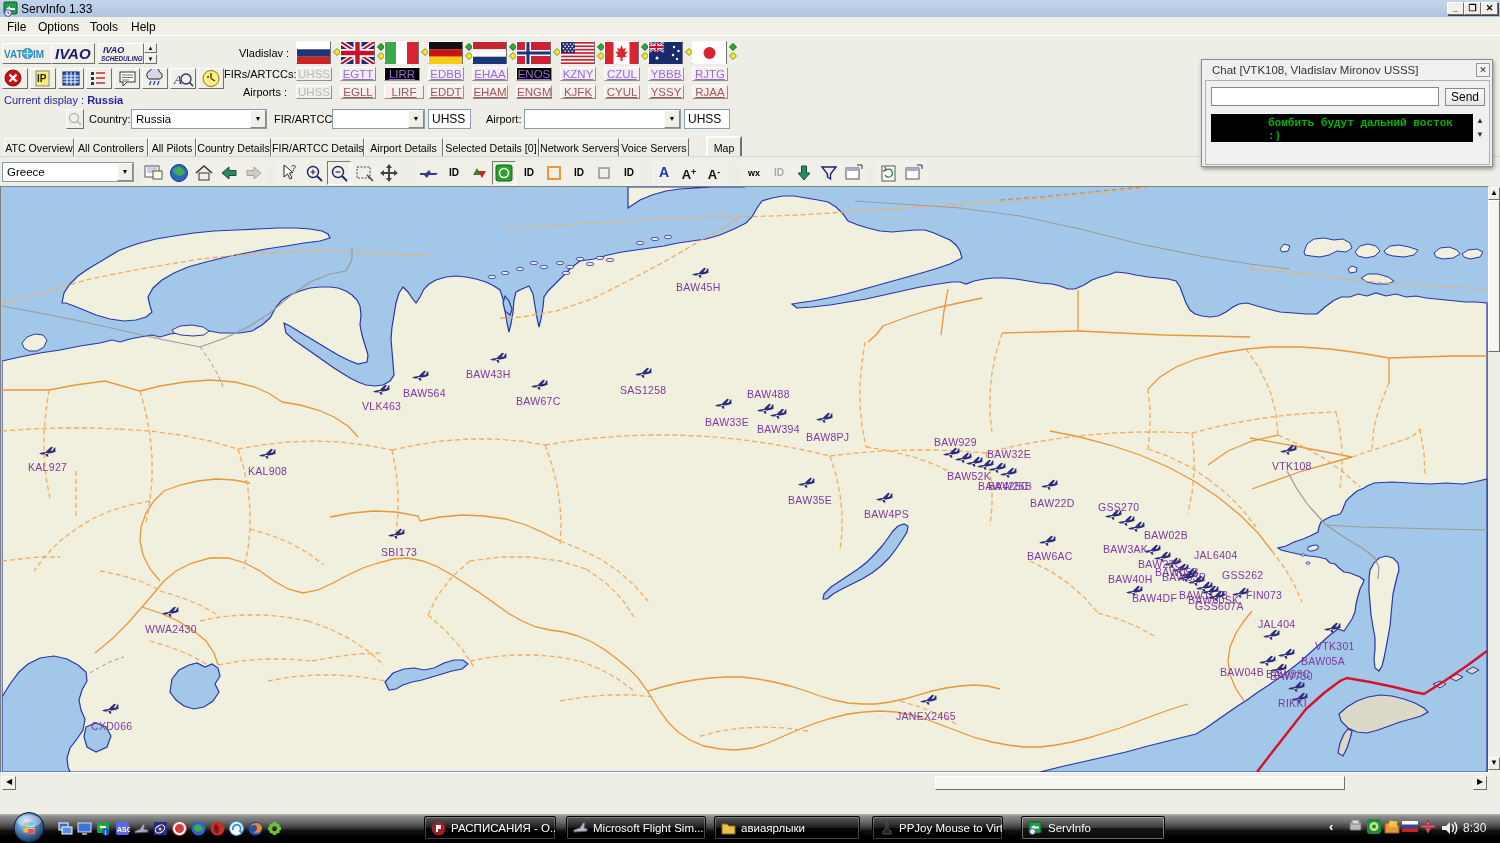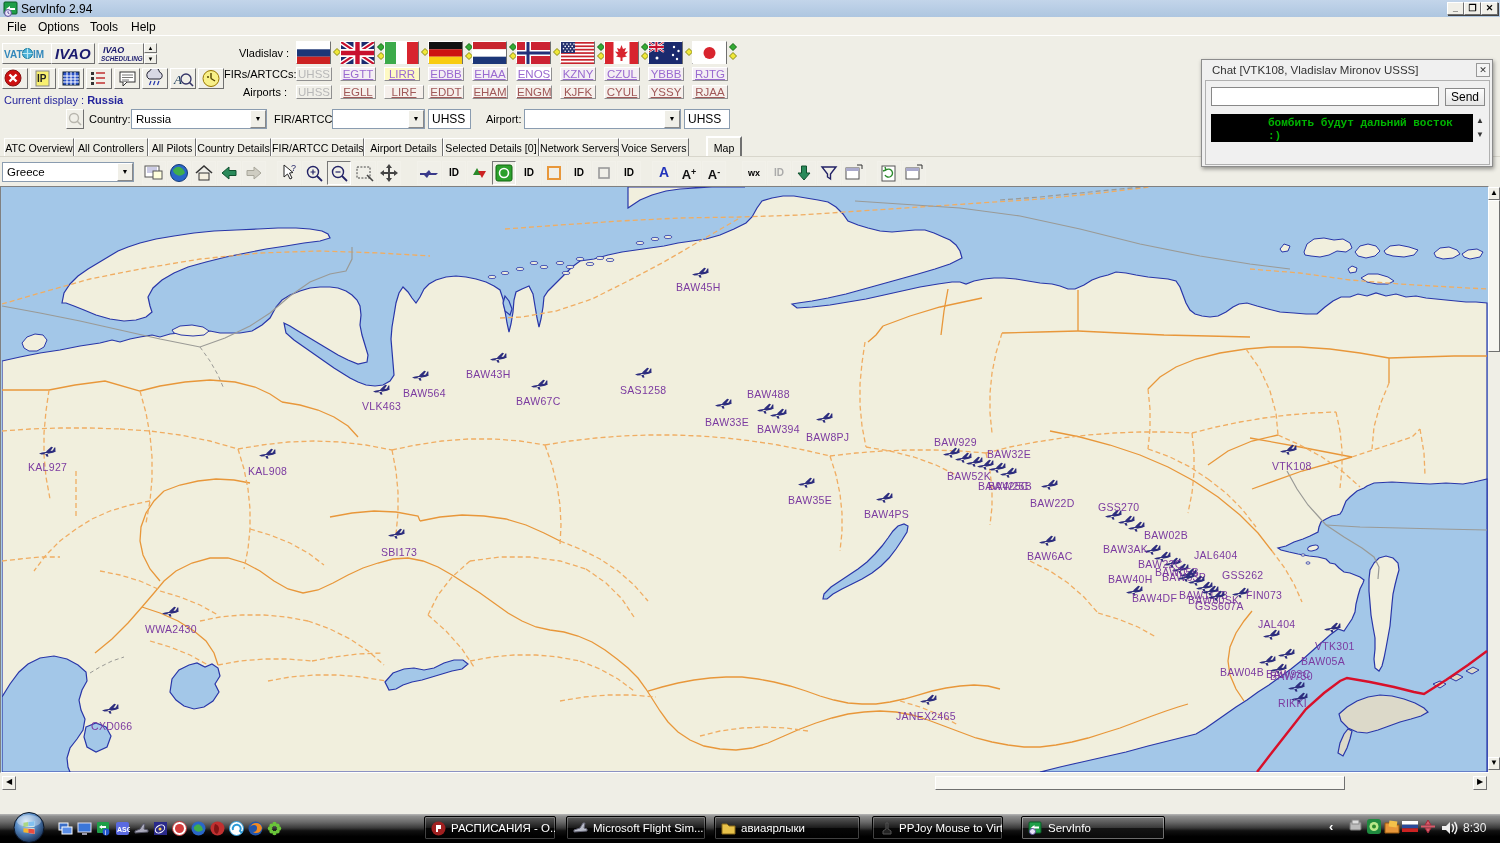--- a/index.html
+++ b/index.html
@@ -48,21 +48,21 @@
 </style></head><body>
 <div id="root">
 
 <div class="abs" id="titlebar"></div>
 <svg class="abs" style="left:3px;top:1px" width="16" height="16" viewBox="0 0 16 16">
       <rect x="1" y="1" width="13" height="12" rx="1" fill="#1f9e48" stroke="#0b5c26"></rect>
       <path d="M3 8 L7 5 L7 7 L12 7 L12 9 L7 9 L7 11 Z" fill="#fff"></path>
       <circle cx="5" cy="12" r="3.4" fill="#e8e4f8" stroke="#5a4a9a"></circle>
       <path d="M5 10.2 L5 12 L6.4 12.8" stroke="#5a4a9a" fill="none"></path>
     </svg>
-<div class="abs" id="titletext">ServInfo 2.94</div>
+<div class="abs" id="titletext">ServInfo 1.33</div>
 <div class="abs capbtn" style="left:1447px">_</div>
 <div class="abs capbtn" style="left:1464px">❐</div>
 <div class="abs capbtn" style="left:1481px">✕</div>
 
 <div class="abs" id="menubar">
 <span class="menuitem" style="left:7px">File</span>
 <span class="menuitem" style="left:38px">Options</span>
 <span class="menuitem" style="left:90px">Tools</span>
 <span class="menuitem" style="left:131px">Help</span>
 </div>
@@ -299,24 +299,24 @@
         <circle cx="16.5" cy="11" r="6" fill="#d8242e"></circle>
       </svg></div>
 <svg class="abs" style="left:729px;top:43px" width="8" height="8">
       <path d="M4 0.5 L7.5 4 L4 7.5 L0.5 4 Z" fill="#33aa33" stroke="#116611"></path>
     </svg>
 <svg class="abs" style="left:729px;top:52px" width="8" height="8">
       <path d="M4 0.5 L7.5 4 L4 7.5 L0.5 4 Z" fill="#f0e838" stroke="#888811"></path>
     </svg>
 <div class="linkbtn" style="left:296px;top:67px;width:36px;color:#b8b8b8;background:#f0efe8">UHSS</div>
 <div class="linkbtn" style="left:340px;top:67px;width:36px;color:#9a6ad0;background:#f4eef4"><u>EGTT</u></div>
-<div class="linkbtn" style="left:384px;top:67px;width:36px;color:#9a6ad0;background:#fef9c3"><u>LIRR</u></div>
+<div class="linkbtn" style="left:384px;top:67px;width:36px;color:#9a6ad0;background:#000000"><u>LIRR</u></div>
 <div class="linkbtn" style="left:428px;top:67px;width:36px;color:#9a6ad0;background:#f4eef4"><u>EDBB</u></div>
 <div class="linkbtn" style="left:472px;top:67px;width:36px;color:#9a6ad0;background:#f4eef4"><u>EHAA</u></div>
-<div class="linkbtn" style="left:516px;top:67px;width:36px;color:#9a6ad0;background:#ffffff"><u>ENOS</u></div>
+<div class="linkbtn" style="left:516px;top:67px;width:36px;color:#9a6ad0;background:#000000"><u>ENOS</u></div>
 <div class="linkbtn" style="left:560px;top:67px;width:36px;color:#9a6ad0;background:#f4eef4"><u>KZNY</u></div>
 <div class="linkbtn" style="left:604px;top:67px;width:36px;color:#9a6ad0;background:#f4eef4"><u>CZUL</u></div>
 <div class="linkbtn" style="left:648px;top:67px;width:36px;color:#9a6ad0;background:#f4eef4"><u>YBBB</u></div>
 <div class="linkbtn" style="left:692px;top:67px;width:36px;color:#9a6ad0;background:#f4eef4"><u>RJTG</u></div>
 <div class="linkbtn" style="left:296px;top:85px;width:36px;color:#b8b8b8;background:#f0efe8">UHSS</div>
 <div class="linkbtn" style="left:340px;top:85px;width:36px;color:#a05858;background:#f6f0ec"><u>EGLL</u></div>
 <div class="linkbtn" style="left:384px;top:85px;width:40px;color:#a05858;background:#f6f0ec"><u>LIRF</u></div>
 <div class="linkbtn" style="left:428px;top:85px;width:36px;color:#a05858;background:#f6f0ec"><u>EDDT</u></div>
 <div class="linkbtn" style="left:472px;top:85px;width:36px;color:#a05858;background:#f6f0ec"><u>EHAM</u></div>
 <div class="linkbtn" style="left:516px;top:85px;width:36px;color:#a05858;background:#f6f0ec"><u>ENGM</u></div>

